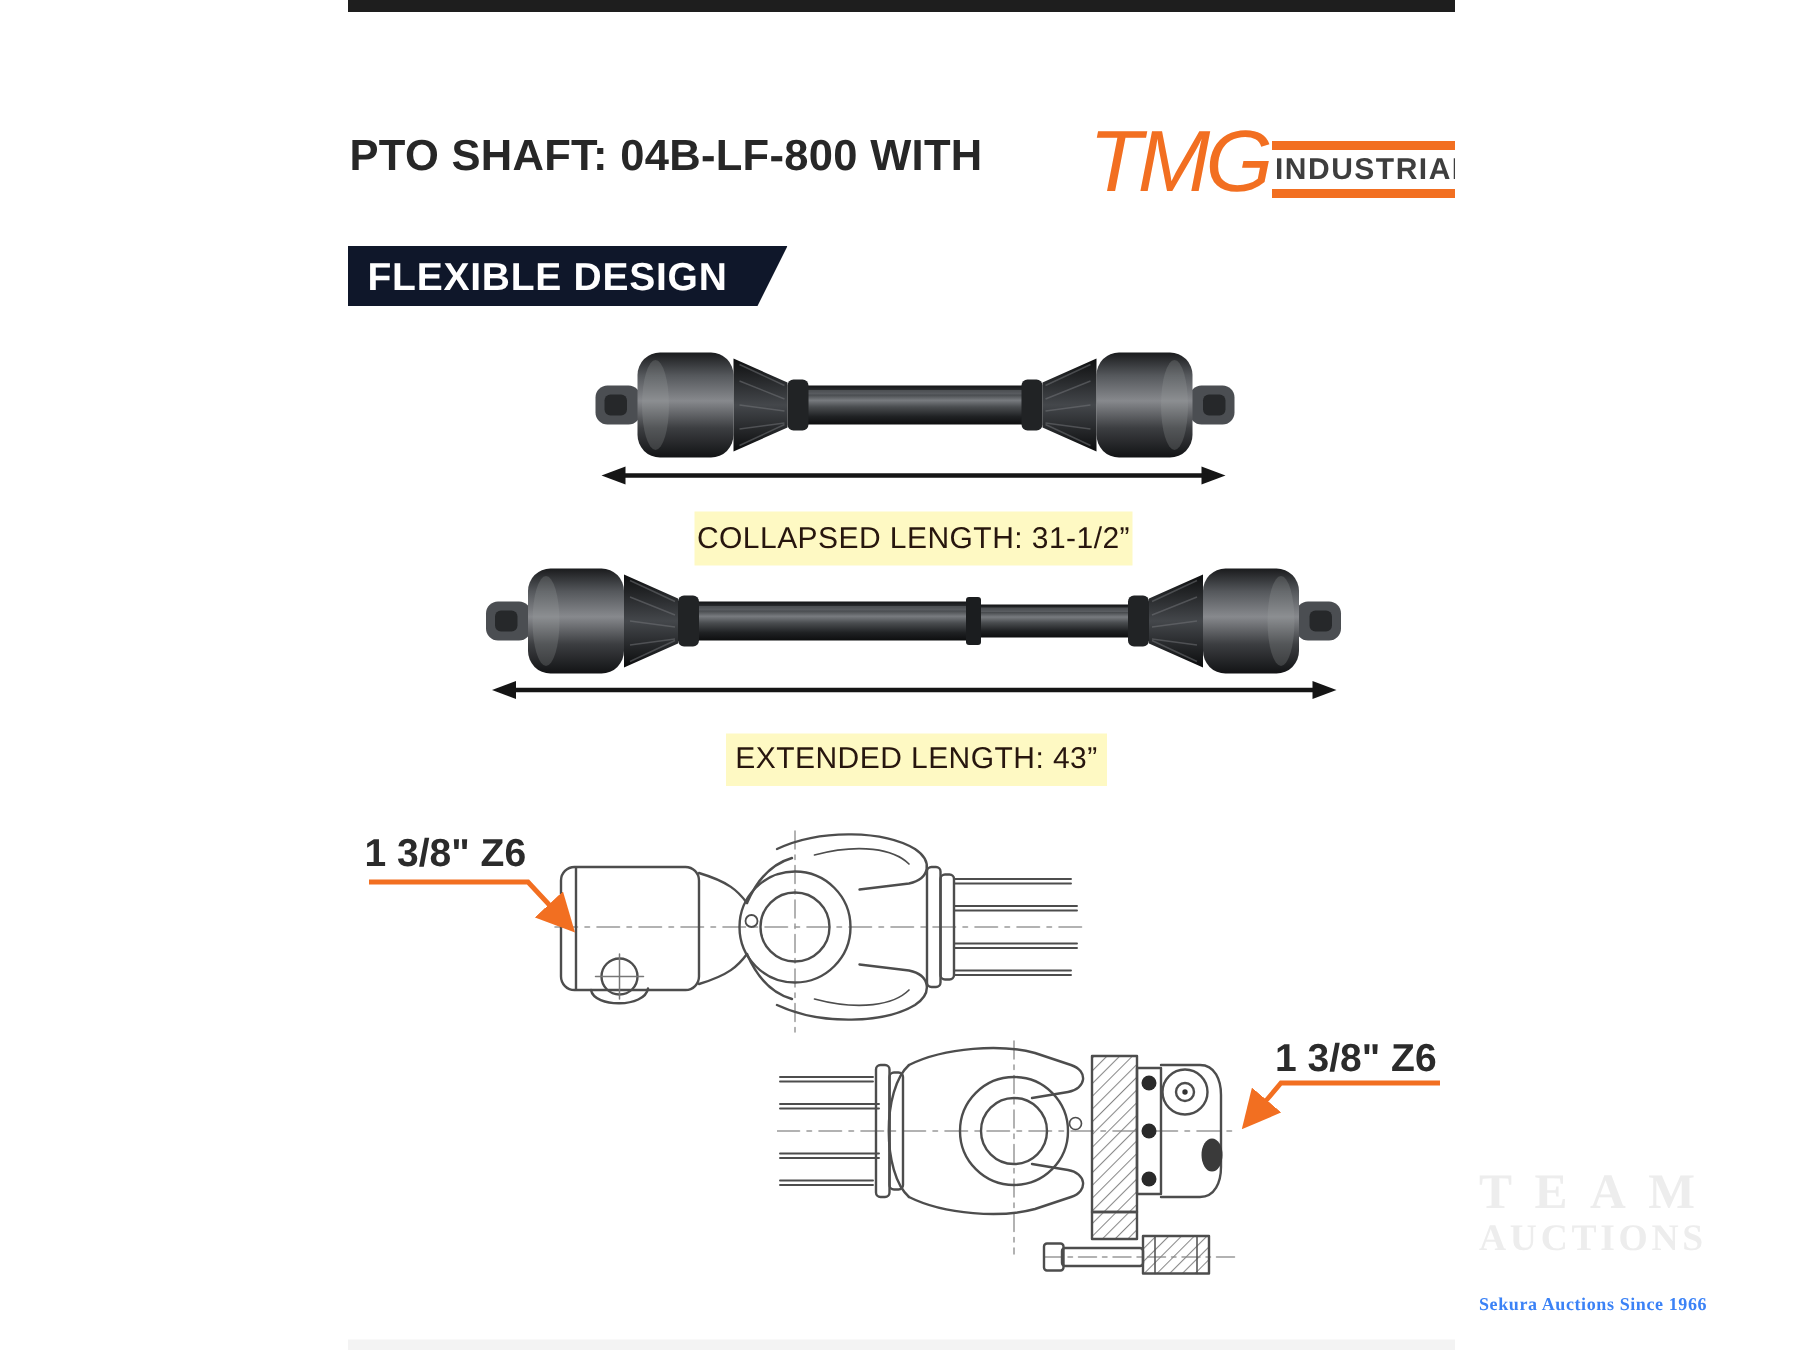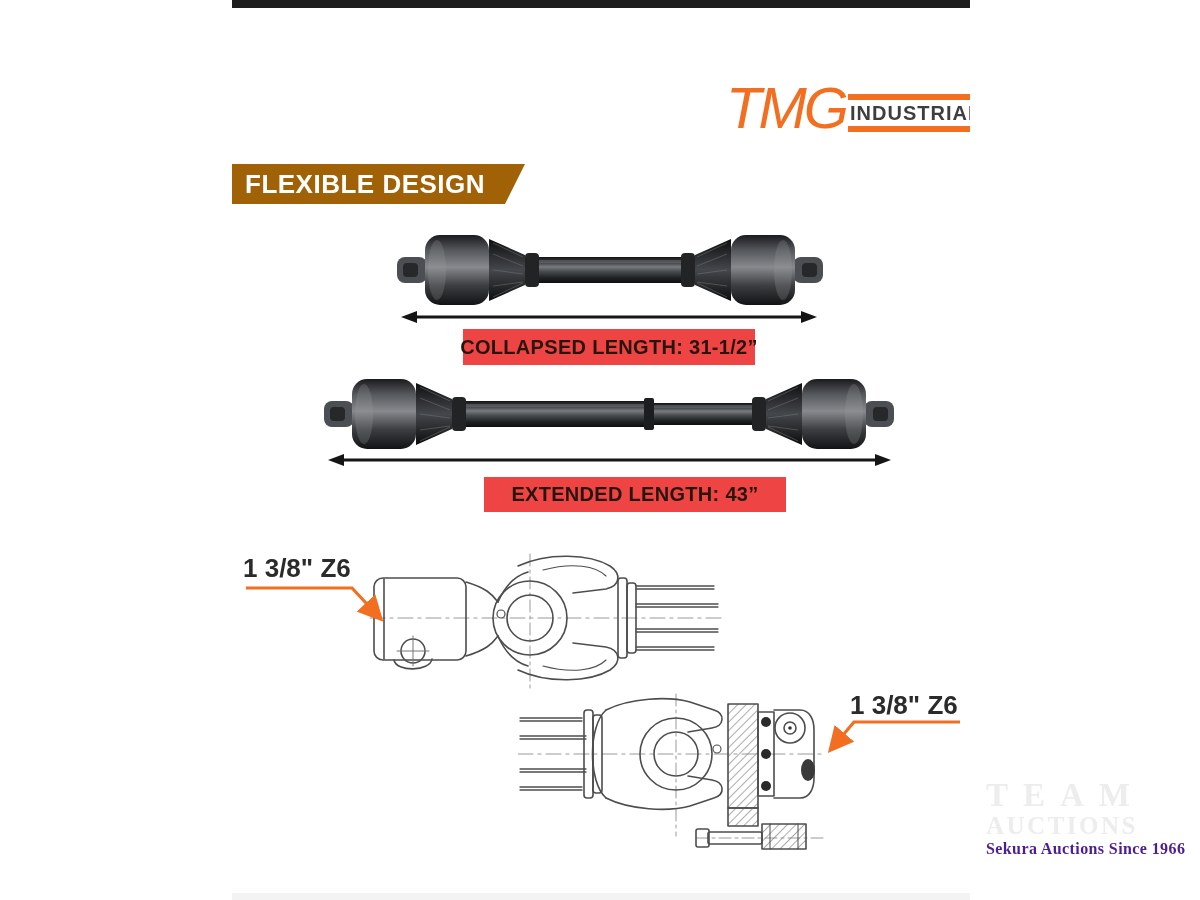--- a/index.html
+++ b/index.html
@@ -14,51 +14,52 @@
            line-height:33px; letter-spacing:0.2px; white-space:nowrap; }
 
   .logo { left:494px; top:82px; width:260px; height:64px; }
   .logo-tmg { position:absolute; left:0; top:-4px; color:#F26F21; font-size:58px; font-weight:400;
               font-style:italic; letter-spacing:-3px; line-height:60px; }
   .logo-industrial { position:absolute; left:122px; top:12px; width:170px; }
   .logo-bar { height:6px; background:#F26F21; }
   .logo-industrial-text { color:#3e3e3e; font-size:20px; font-weight:800; letter-spacing:1px;
                           line-height:24px; padding:1px 0 1px 2px; white-space:nowrap; }
 
-  .banner { left:0; top:164px; width:293px; height:40px; background:#a16207;
+  .banner { left:0; top:164px; width:293px; height:40px; background:#0f172a;
             clip-path:polygon(0 0, 100% 0, calc(100% - 20px) 100%, 0 100%);
             display:flex; align-items:center; }
   .banner-text { color:#ffffff; font-size:26px; font-weight:800; letter-spacing:0.5px; padding-left:13px; white-space:nowrap; }
 
-  .measure-label { background:#ef4444; color:#27160E; font-weight:700; display:flex;
-                   align-items:center; justify-content:center; white-space:nowrap; }
+  .measure-label { background:#fef9c3; color:#27160E; font-weight:400; display:flex;
+                   align-items:center; justify-content:center; white-space:nowrap;margin-top:12px; }
   .label-collapsed { left:231px; top:329px; width:292px; height:36px; font-size:20px; letter-spacing:0.3px; }
-  .label-extended  { left:252px; top:477px; width:302px; height:35px; font-size:20px; letter-spacing:0.3px; }
+  .label-extended  { left:252px; top:477px; width:254px; height:35px; font-size:20px; letter-spacing:0.3px; }
 
   .callout { color:#2b2b2b; font-size:26px; font-weight:800; white-space:nowrap; }
   .callout-left  { left:11px;  top:553px; }
   .callout-right { left:618px; top:690px; }
 
   .watermark { position:absolute; left:986px; top:778px; width:210px; text-align:left;
                font-family:"Liberation Serif",serif; pointer-events:none; }
   .wm-big    { color:#ededed; font-size:33px; font-weight:700; letter-spacing:15px; line-height:34px; }
   .wm-mid    { color:#ededed; font-size:25px; font-weight:700; letter-spacing:2.5px; line-height:28px; }
-  .wm-small  { color:#4c1d95; font-size:16px; font-weight:700; letter-spacing:0.4px; margin-top:0; }
+  .wm-small  { color:#3b82f6; font-size:12px; font-weight:700; letter-spacing:0.4px; margin-top:22px; }
 
   .bottom-strip { left:0; top:893px; width:738px; height:7px; background:#f3f3f3; }
 </style>
 </head>
 <body>
 
 <div class="stage">
   <div class="content">
 
     <div class="abs top-bar"></div>
 
     <div class="abs title">
+      <div>PTO SHAFT: 04B-LF-800 WITH</div>
     </div>
 
     <div class="abs logo">
       <div class="logo-tmg">TMG</div>
       <div class="logo-industrial">
         <div class="logo-bar"></div>
         <div class="logo-industrial-text">INDUSTRIAL</div>
         <div class="logo-bar"></div>
       </div>
     </div>

